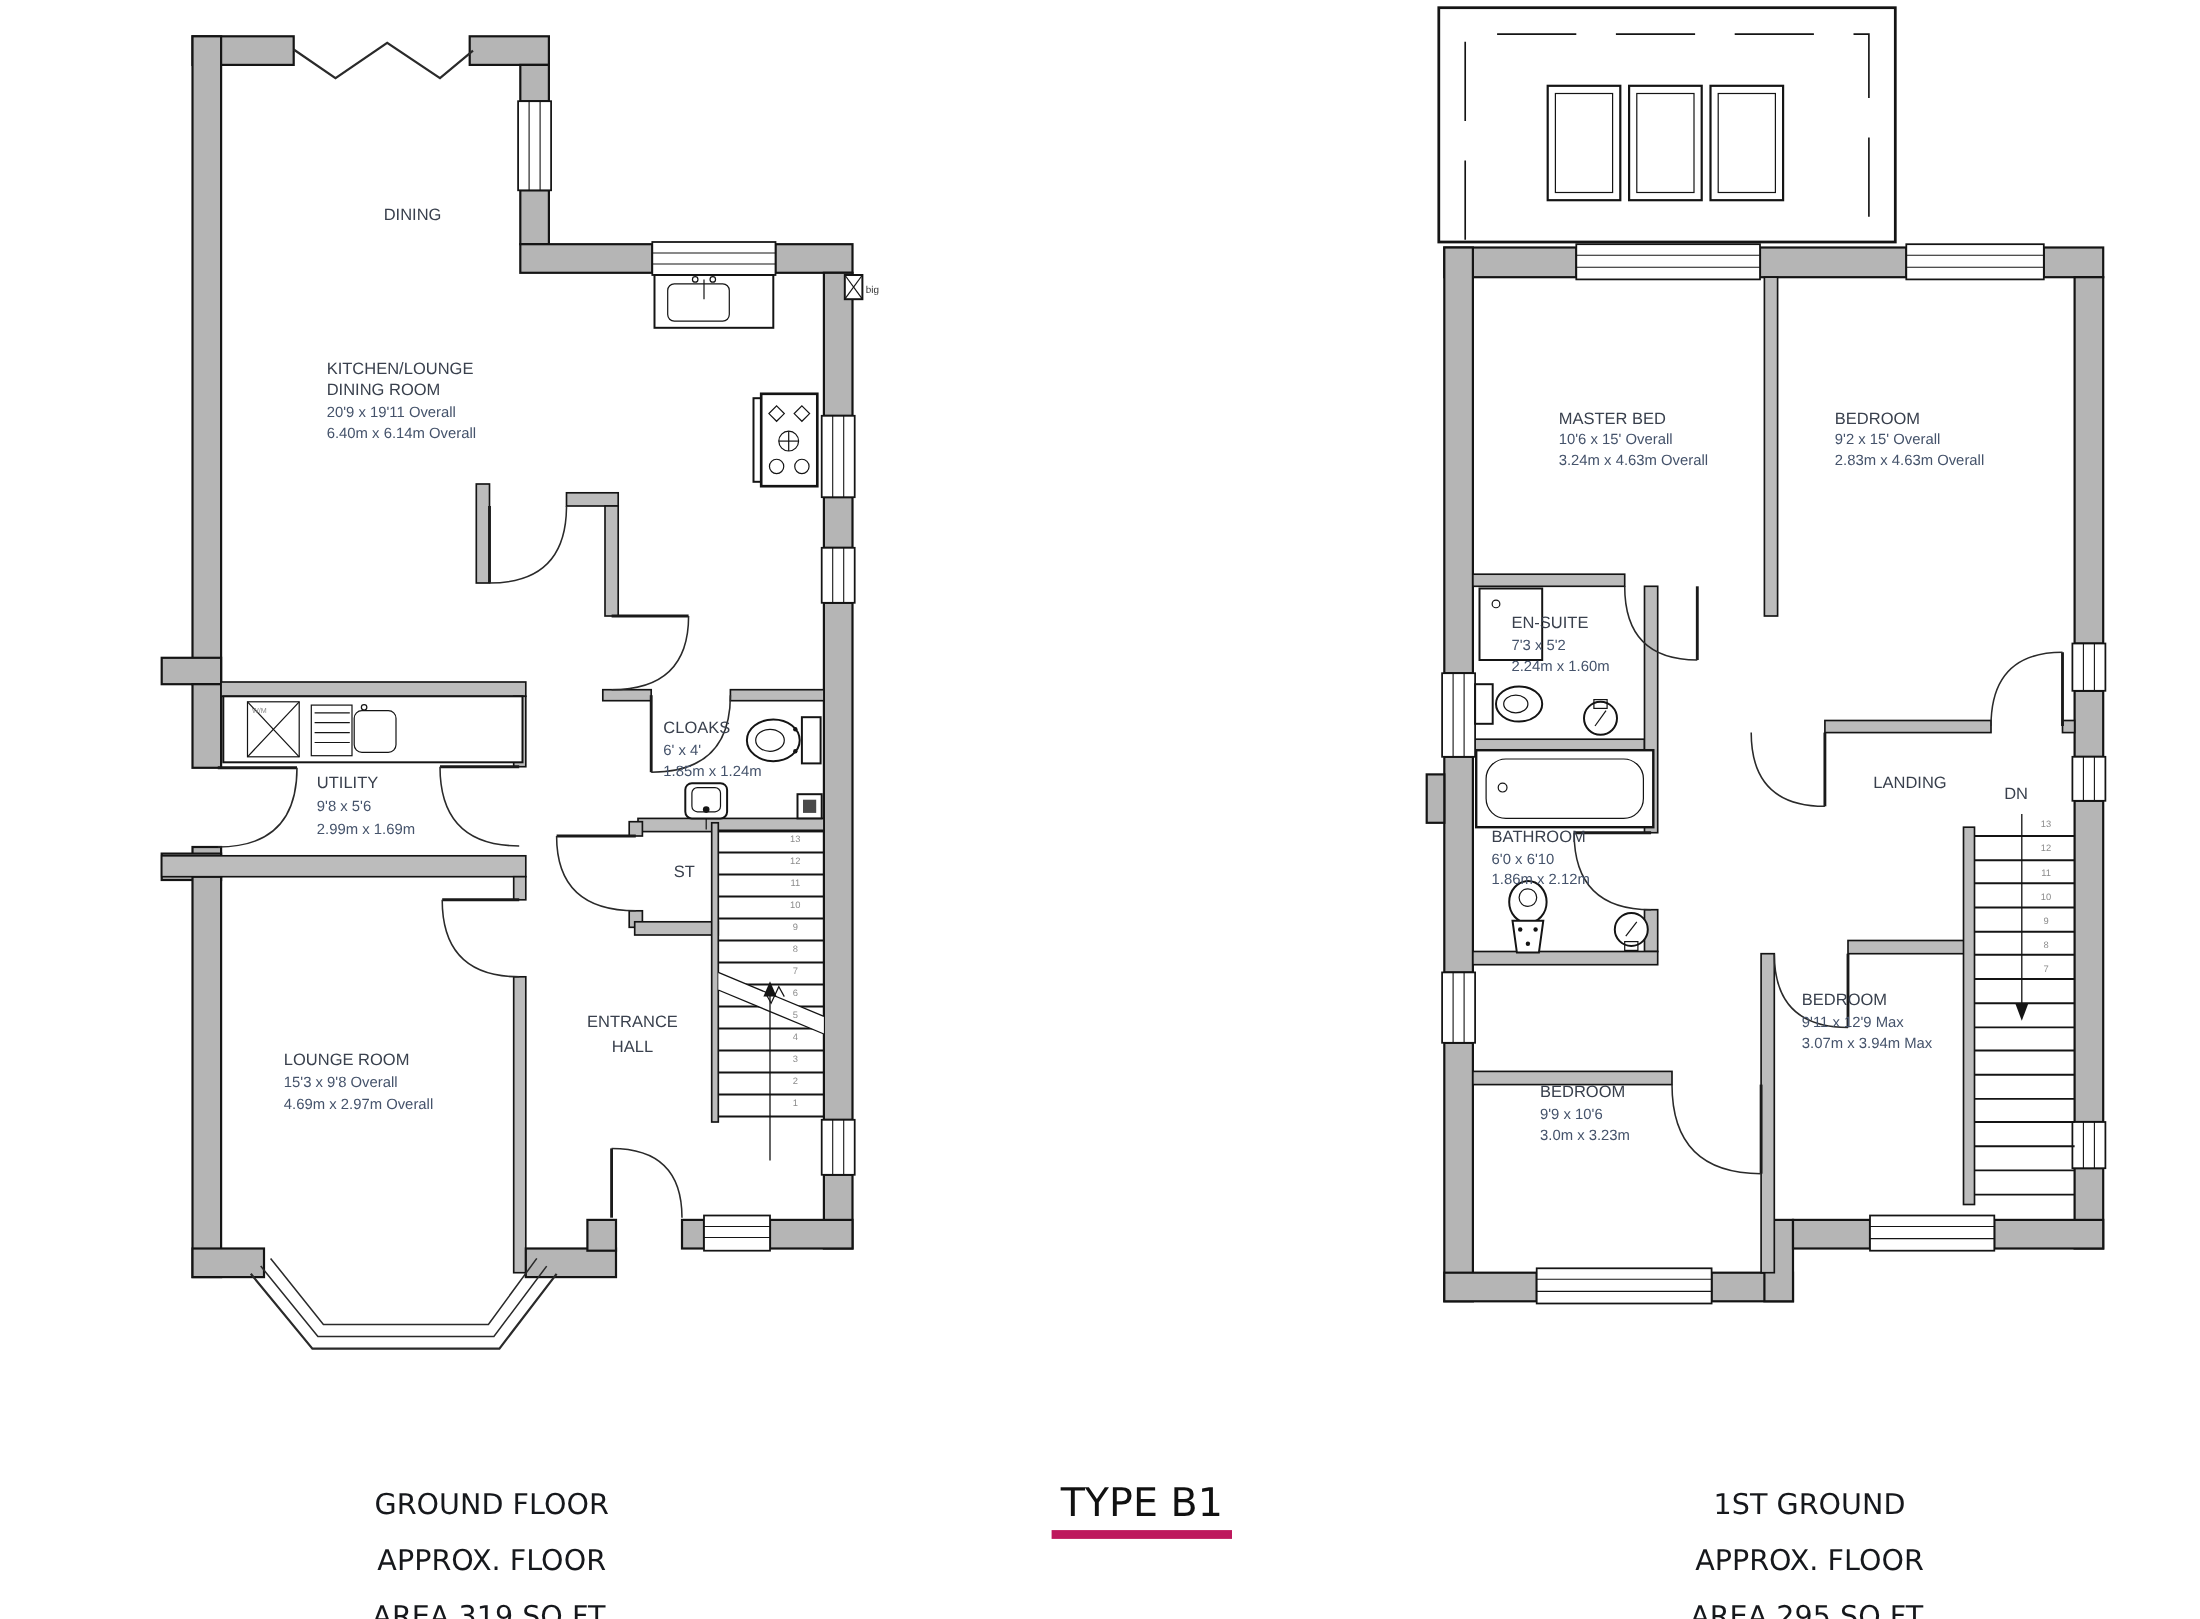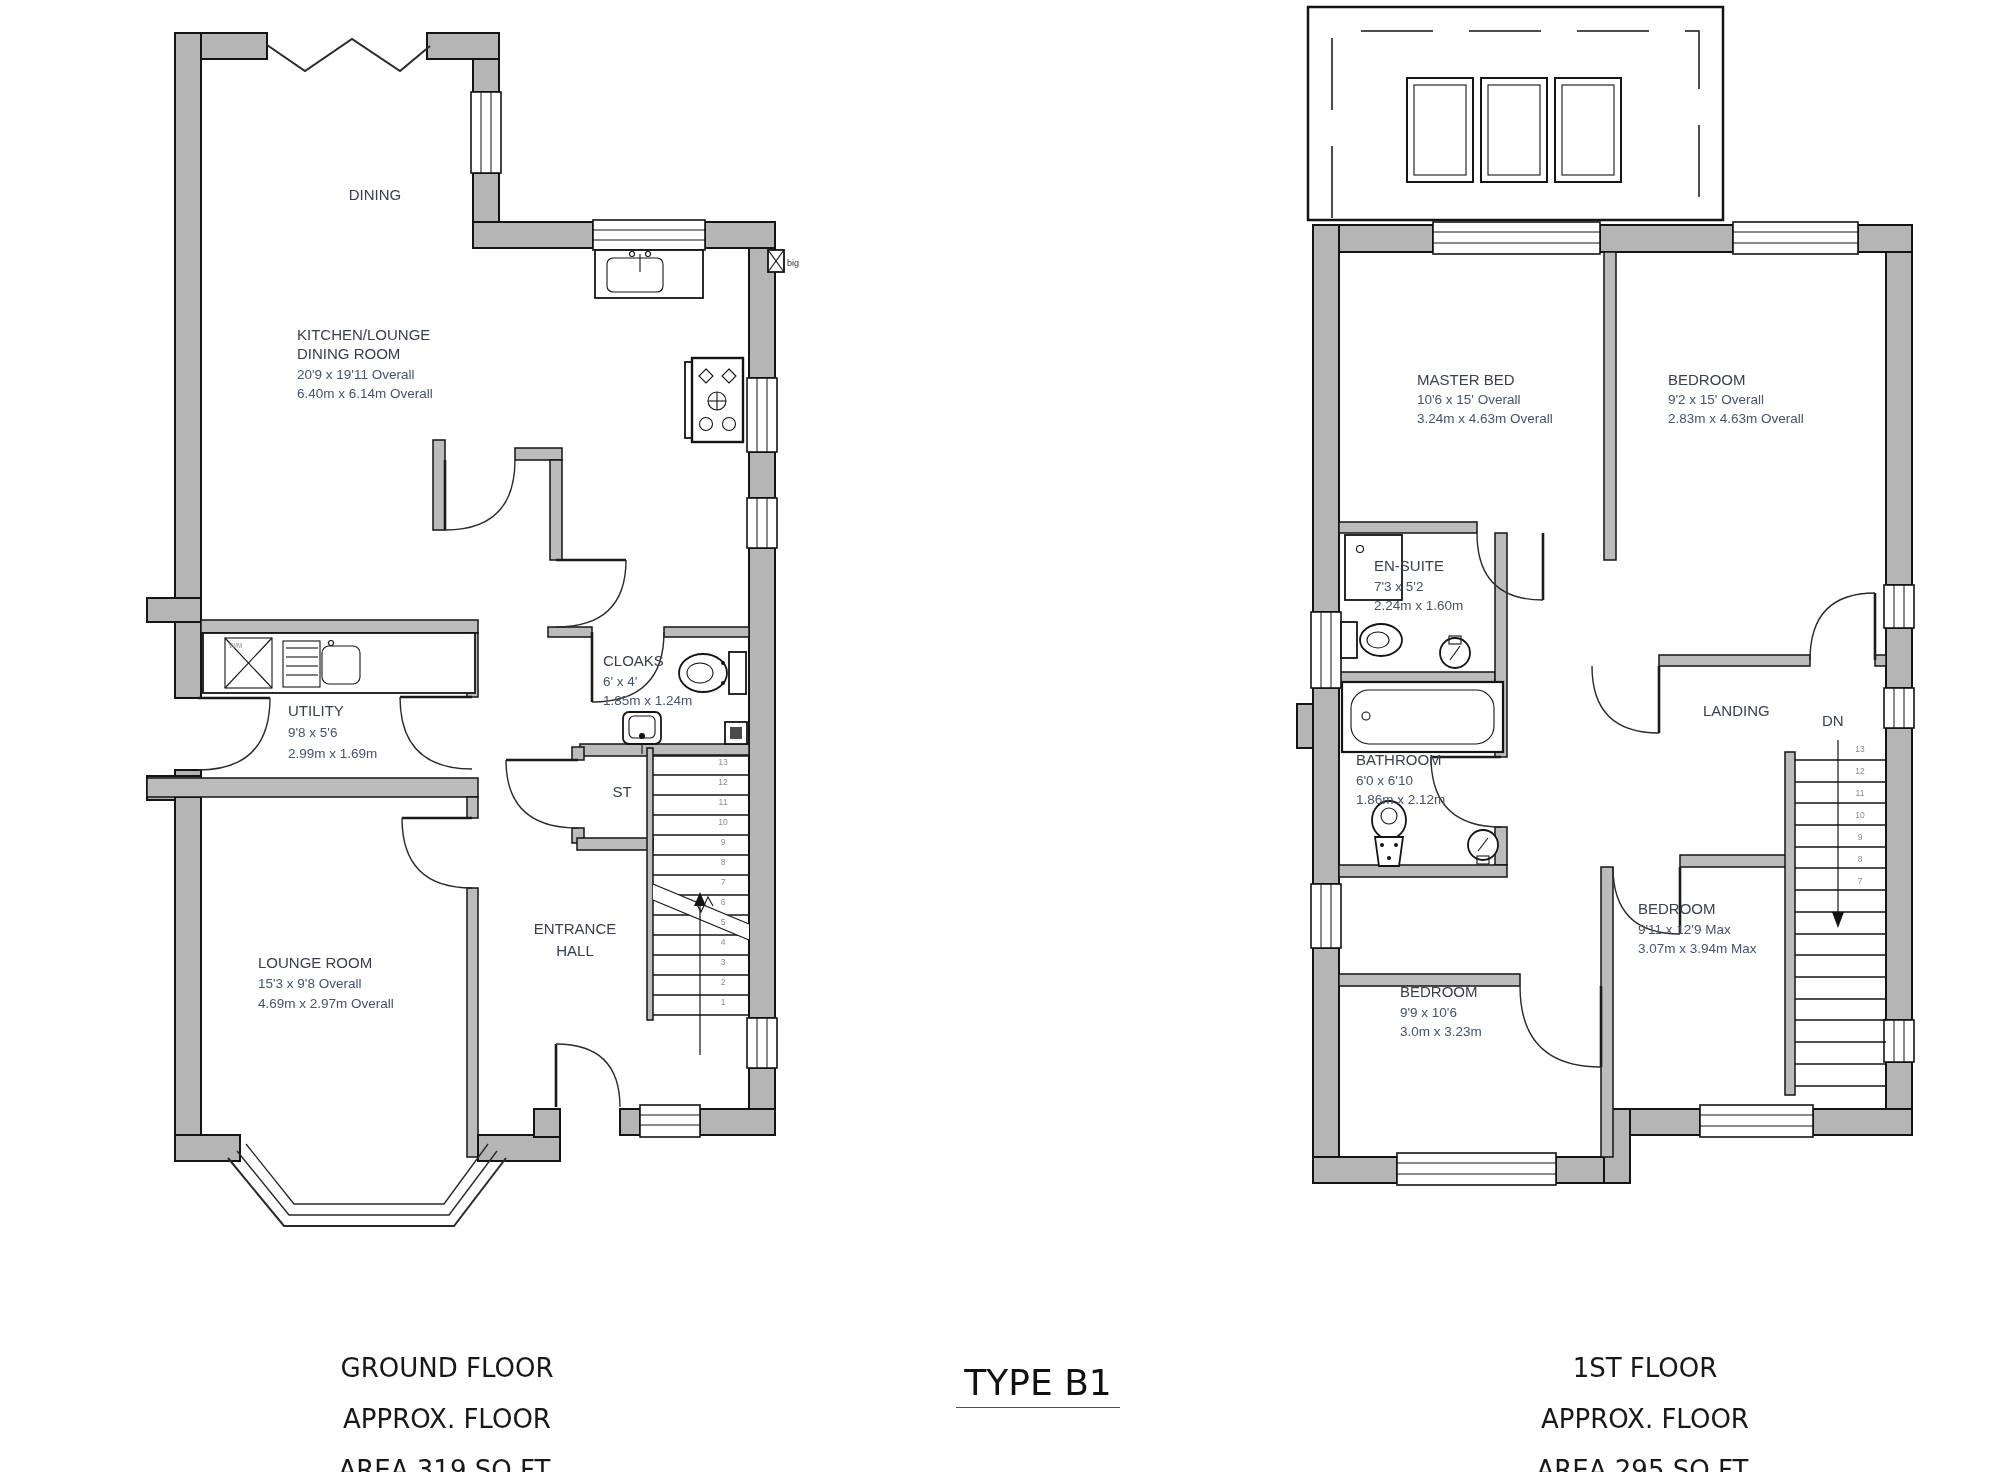--- a/index.html
+++ b/index.html
@@ -17,21 +17,21 @@
   .step{stroke:#141414;stroke-width:1.7;}
   .rm{font-size:15px;fill:#39404d;}
   .dim{font-size:13.5px;fill:#45536b;}
   .snum{font-size:8.5px;fill:#8b8b8b;}
   .tiny{font-size:9px;fill:#333;}
   .caption{position:absolute;width:400px;text-align:center;
            font-family:"DejaVu Sans",sans-serif;font-size:26px;line-height:31px;color:#16181c;}
   .caption span{display:block;margin-top:20px;}
   .plan-title{position:absolute;left:888px;top:1346px;width:300px;text-align:center;
               font-family:"DejaVu Sans",sans-serif;font-size:36px;color:#111;}
-  .plan-title span{display:inline-block;border-bottom:1px solid #be185d;padding:0 8px 4px 8px;margin-top:16px;}
+  .plan-title span{display:inline-block;border-bottom:8px solid #be185d;padding:0 8px 4px 8px;}
 </style>
 </head>
 <body>
 
 <svg style="left:140px;top:20px;" width="680" height="1230" viewBox="140 20 680 1230">
 
   <g>
 
     <rect class="wall" x="175" y="33" width="92" height="26"></rect>
     <rect class="wall" x="427" y="33" width="72" height="26"></rect>
@@ -425,17 +425,17 @@
   <span>APPROX. FLOOR</span>
   <span>AREA 319 SQ.FT.</span>
   <span>(52 SQ.M)</span>
 </div>
 
 <div class="plan-title">
   <span>TYPE B1</span>
 </div>
 
 <div class="caption" style="left:1445px;top:1333px;">
-  <span>1ST FLOOR</span>
+  <span>1ST GROUND</span>
   <span>APPROX. FLOOR</span>
   <span>AREA 295 SQ.FT.</span>
   <span>(24 SQ.M)</span>
 </div>
 
 </body></html>

